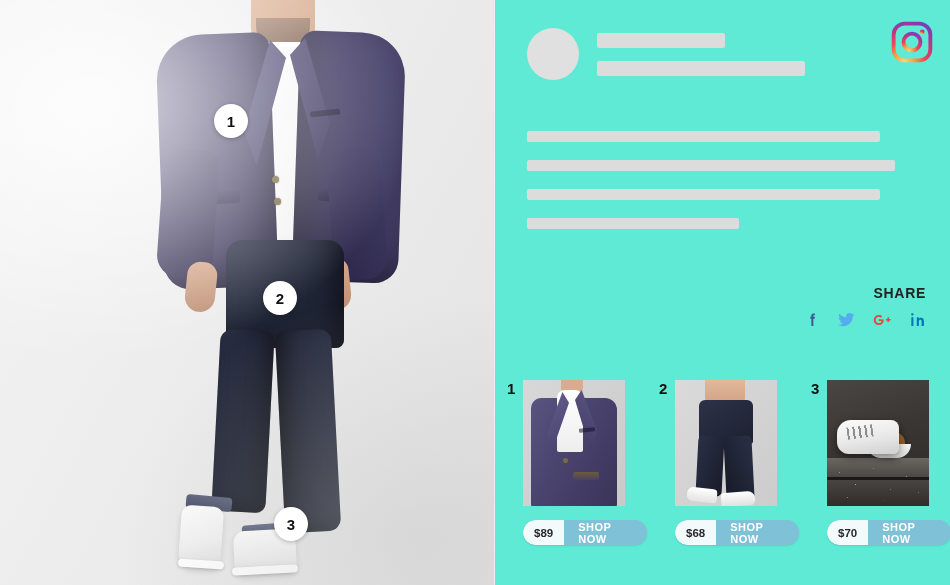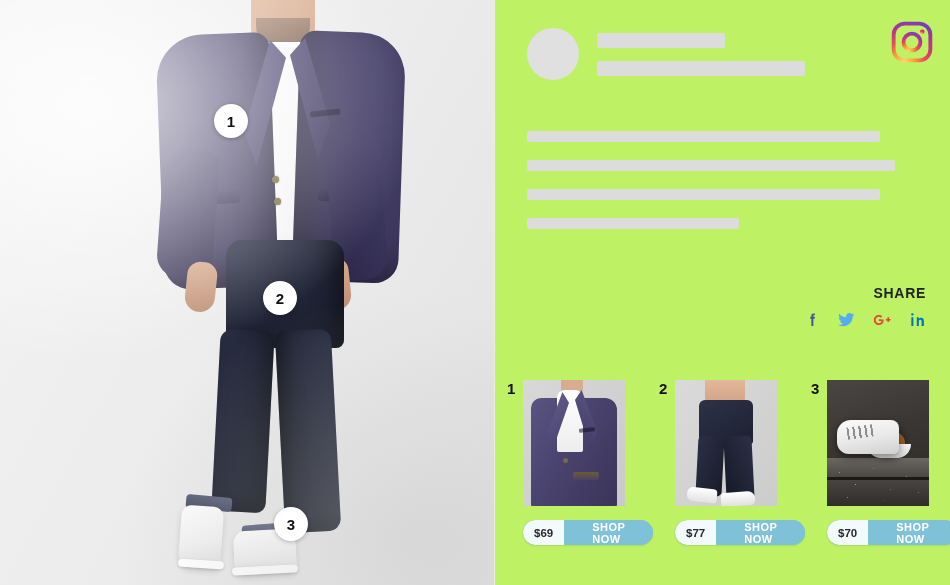--- a/index.html
+++ b/index.html
@@ -231,21 +231,21 @@
     font-size: 15px; font-weight: bold; color: #111111;
     box-shadow: 0 1px 4px rgba(0,0,0,.25);
     cursor: pointer;
     z-index: 6;
   }
 
   
   .info-pane {
     position: relative;
     width: 456px; height: 585px;
-    background: #bef264;
+    background: #5eead4;
     border-left: 1px solid #ececec;
     flex: 0 0 456px;
   }
 
   .ig-header { position: absolute; left: 32px; top: 28px; display: flex; align-items: center; }
   .avatar-ph { width: 52px; height: 52px; border-radius: 50%; background: #e0e0e0; }
   .ig-head-lines { margin-left: 18px; }
   .sk { background: #dcdcdc; border-radius: 2px; }
   .sk-name { width: 128px; height: 15px; }
   .sk-handle { width: 208px; height: 15px; margin-top: 13px; }
@@ -421,21 +421,21 @@
     display: flex; align-items: center; justify-content: center;
     padding: 0 11px;
     border-radius: 13px 0 0 13px;
   }
   .p-shop {
     background: #7fc2d8;
     color: #ffffff;
     font-size: 11px; font-weight: bold;
     letter-spacing: .5px;
     display: flex; align-items: center; justify-content: center;
-    padding: 0 28px;
+    padding: 0 14px;
   }
 </style>
 </head>
 <body>
 
 <div id="app">
 
   <div class="photo-pane">
     <div class="model">
       <div class="m-head"></div>
@@ -556,39 +556,39 @@
             <div class="b-body"></div>
             <div class="b-tee"></div>
             <div class="b-lapL"></div>
             <div class="b-lapR"></div>
             <div class="b-pk"></div>
             <div class="b-btn"></div>
             <div class="b-flap"></div>
           </div>
         </div>
         <div class="p-pill">
-          <div class="p-price">$69</div>
+          <div class="p-price">$89</div>
           <div class="p-shop">SHOP NOW</div>
         </div>
       </div>
 
       <div class="product">
         <div class="p-index">2</div>
         <div class="p-thumb">
           <div class="th-jeans">
             <div class="j-torso"></div>
             <div class="j-top"></div>
             <div class="j-legL"></div>
             <div class="j-legR"></div>
             <div class="j-shoeL"></div>
             <div class="j-shoeR"></div>
           </div>
         </div>
         <div class="p-pill">
-          <div class="p-price">$77</div>
+          <div class="p-price">$68</div>
           <div class="p-shop">SHOP NOW</div>
         </div>
       </div>
 
       <div class="product">
         <div class="p-index">3</div>
         <div class="p-thumb">
           <div class="th-shoes">
             <div class="s-ground"></div>
             <div class="s-line"></div>

